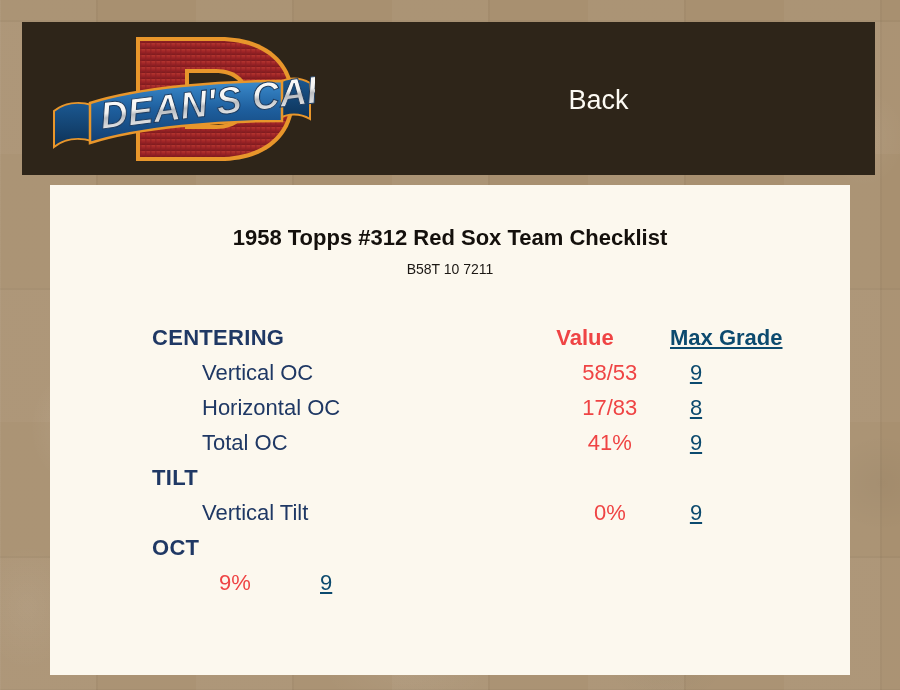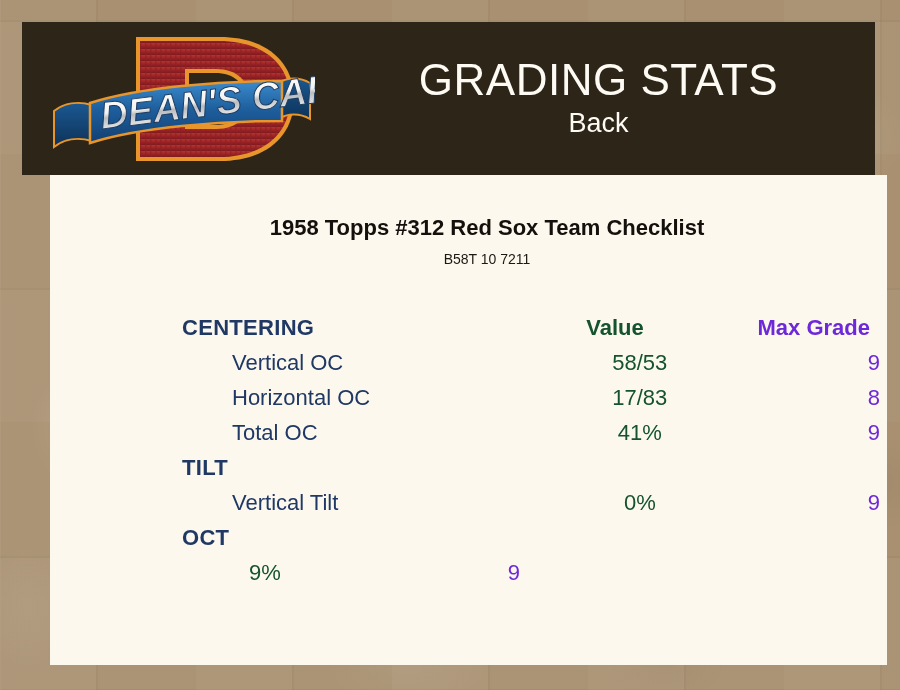--- a/index.html
+++ b/index.html
@@ -93,26 +93,25 @@
     font-weight: 400;
     line-height: 1.25;
     margin-top: 4px;
     white-space: nowrap;
   }
 
   
   .content-panel {
     position: absolute;
     left: 50px;
-    top: 175px;
+    top: 185px;
     width: 800px;
     height: 490px;
     background: #fcf8ee;
     z-index: 2;
-    padding-left: 37px;
   }
 
   .card-title {
     text-align: center;
     color: #14100c;
     font-size: 22px;
     font-weight: bold;
     margin-top: 40px;
     white-space: nowrap;
   }
@@ -124,21 +123,20 @@
     margin-top: 10px;
     white-space: nowrap;
   }
 
   
   .stats {
     position: absolute;
     left: 100px;
     top: 140px;
     width: 700px;
-    margin-left: 30px;
   }
   .stats-row {
     display: flex;
     align-items: baseline;
     height: 35px;
   }
   .col-label {
     width: 348px;
     color: #1f3864;
     font-size: 22px;
@@ -148,30 +146,31 @@
     letter-spacing: 0.3px;
     padding-left: 2px;
   }
   .col-label.item {
     padding-left: 52px;
     font-weight: 400;
   }
   .col-value {
     width: 170px;
     text-align: center;
-    color: #14532d;
+    color: #ef4444;
     font-size: 22px;
     font-weight: 400;
   }
   .col-grade {
     width: 170px;
-    text-align: right;
-    color: #6d28d9;
-    font-size: 22px;
-    font-weight: 400;
+    text-align: left;
+    color: #0c4a6e;
+    font-size: 22px;
+    font-weight: 400;
+    text-decoration: underline;
   }
   .stats-row.header .col-value,
   .stats-row.header .col-grade {
     font-weight: bold;
   }
 </style>
 </head>
 <body>
 
 <div class="bg-texture"></div>
@@ -222,21 +221,20 @@
 
         <path d="M228 58 C238 52 250 52 260 58 L260 94 C250 88 238 88 228 94 Z" fill="url(#blueRibDark)" stroke="#e8962b" stroke-width="2"></path>
 
         <path d="M40 78 C90 62 170 56 232 56 L232 96 C170 96 90 102 40 118 Z" fill="url(#blueRib)" stroke="#e8962b" stroke-width="2.5"></path>
         <text x="52" y="104" font-family="'Liberation Sans', sans-serif" font-size="38" font-weight="bold" font-style="italic" fill="url(#silverTxt)" stroke="#1b3a5e" stroke-width="1" transform="rotate(-7 52 104)">DEAN'S CARDS</text>
       </g>
     </svg>
   </div>
 
   <div class="header-titles">
-    <div class="title-main">GRADING STATS</div>
     <div class="title-sub">Back</div>
   </div>
 </div>
 
 <div class="content-panel">
 
   <div class="card-title">1958 Topps #312  Red Sox Team Checklist</div>
   <div class="card-subtitle">B58T 10 7211</div>
 
   <div class="stats">

